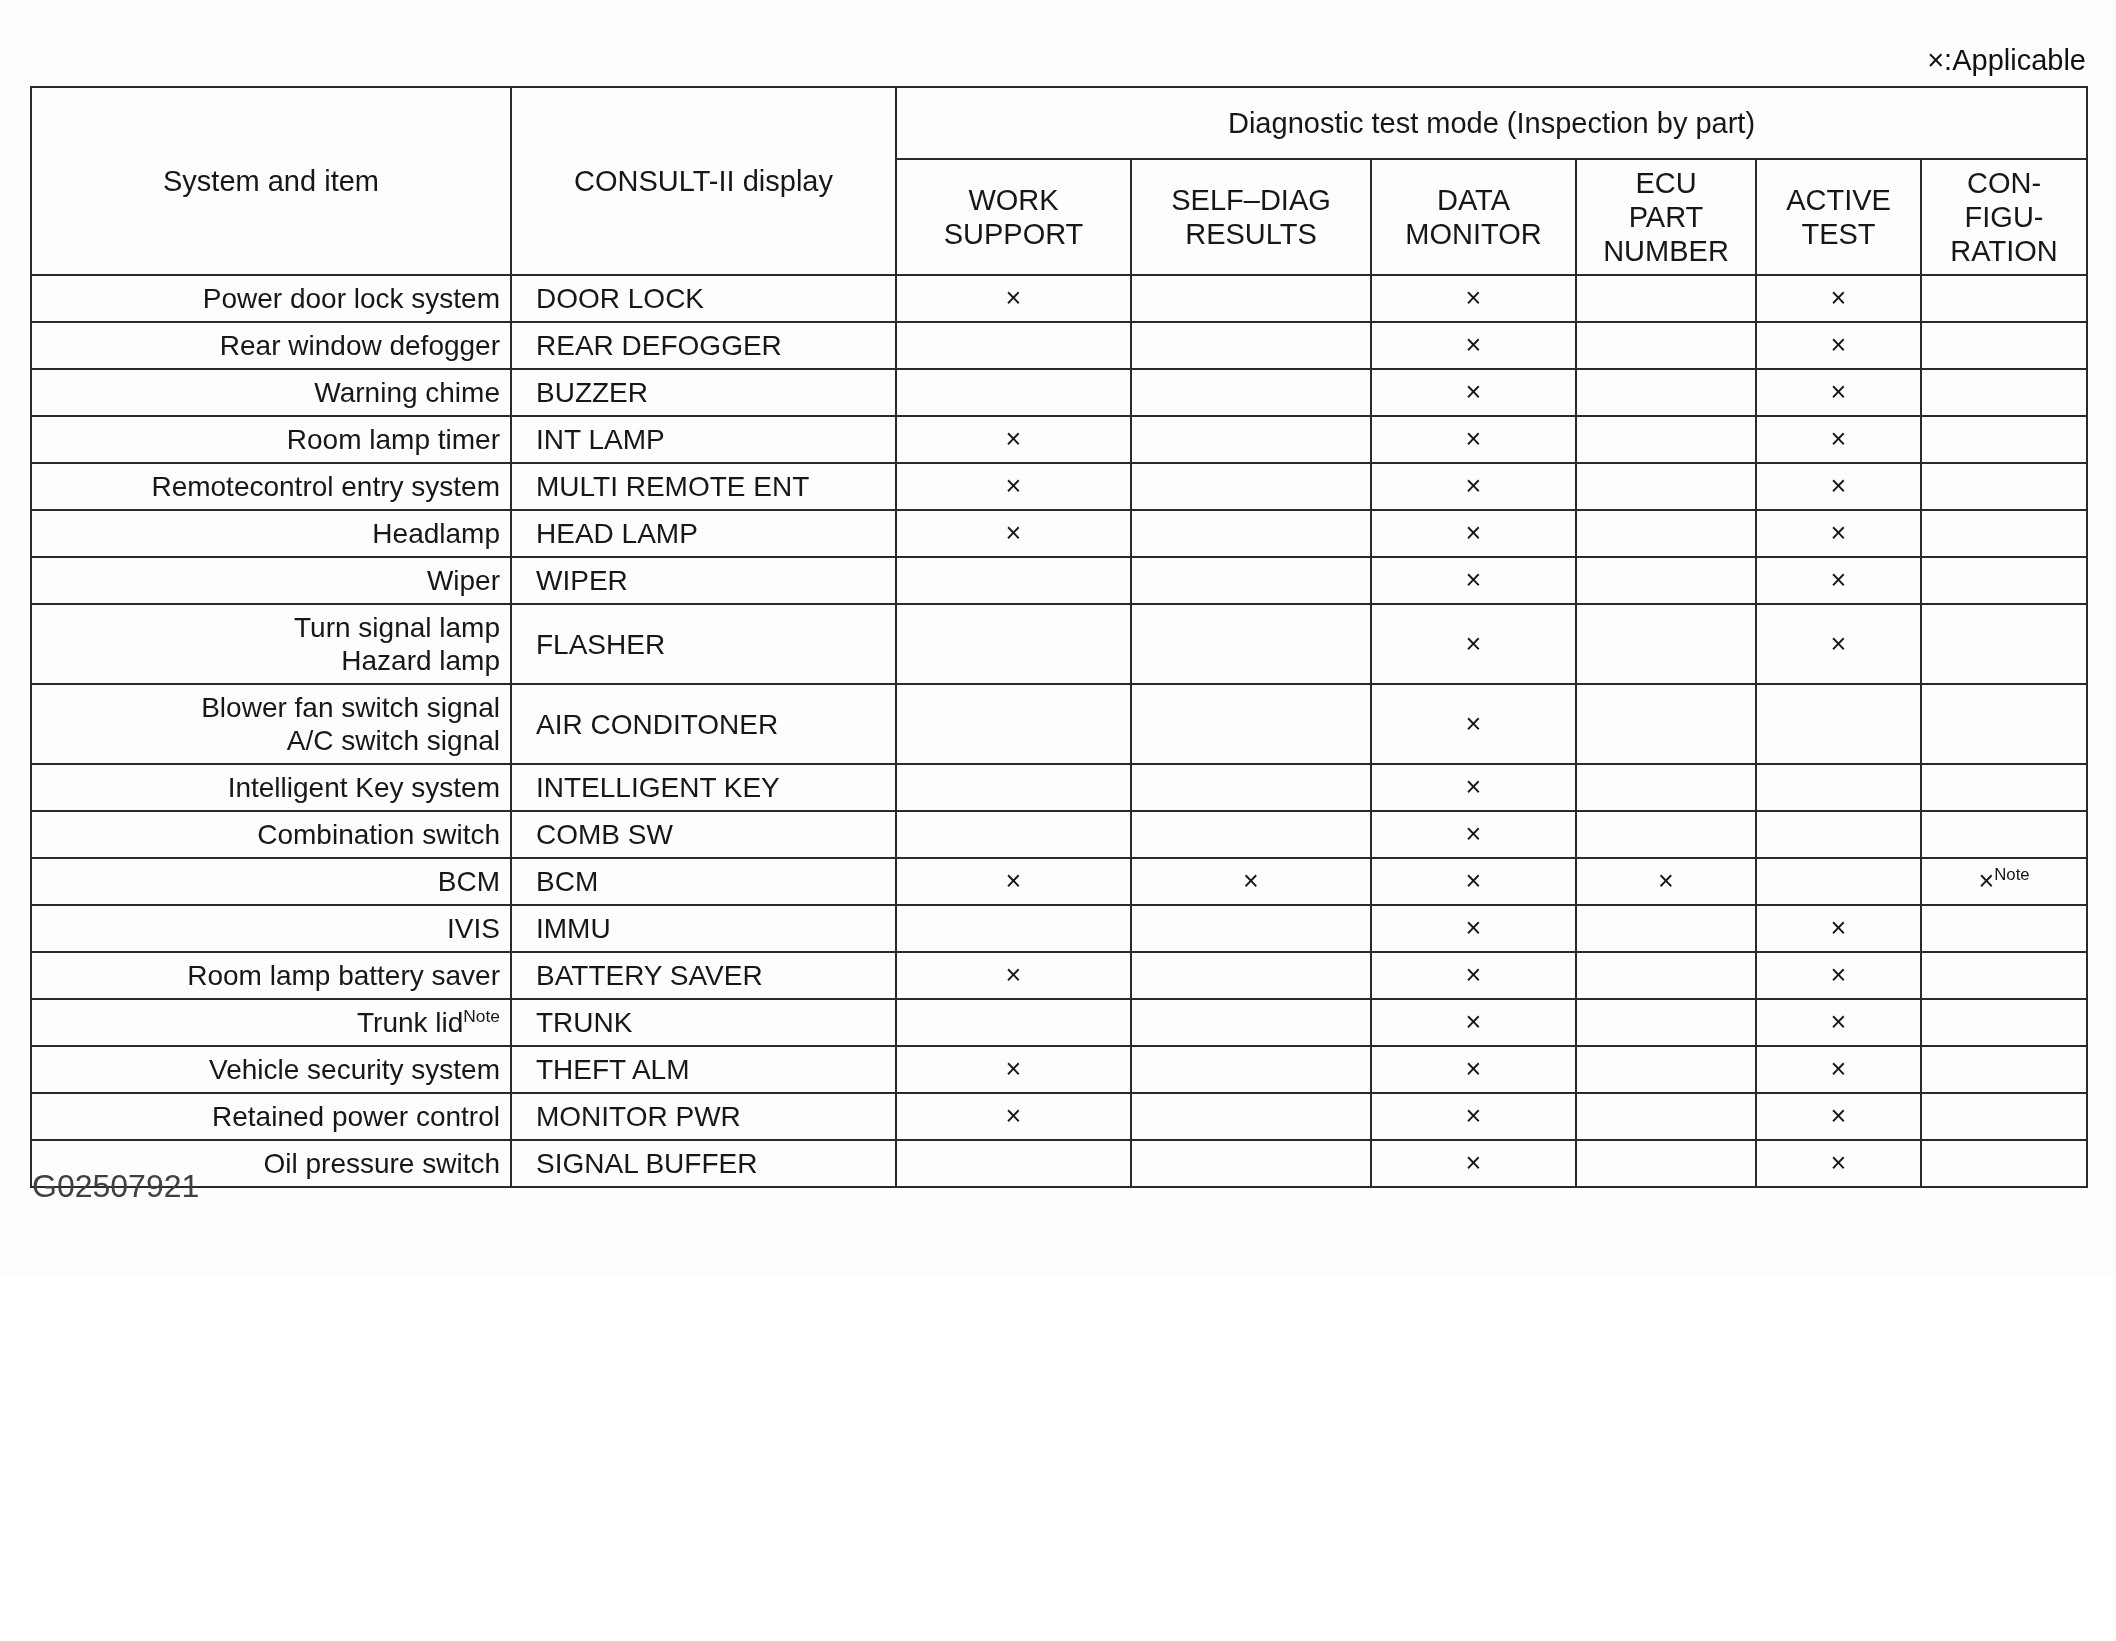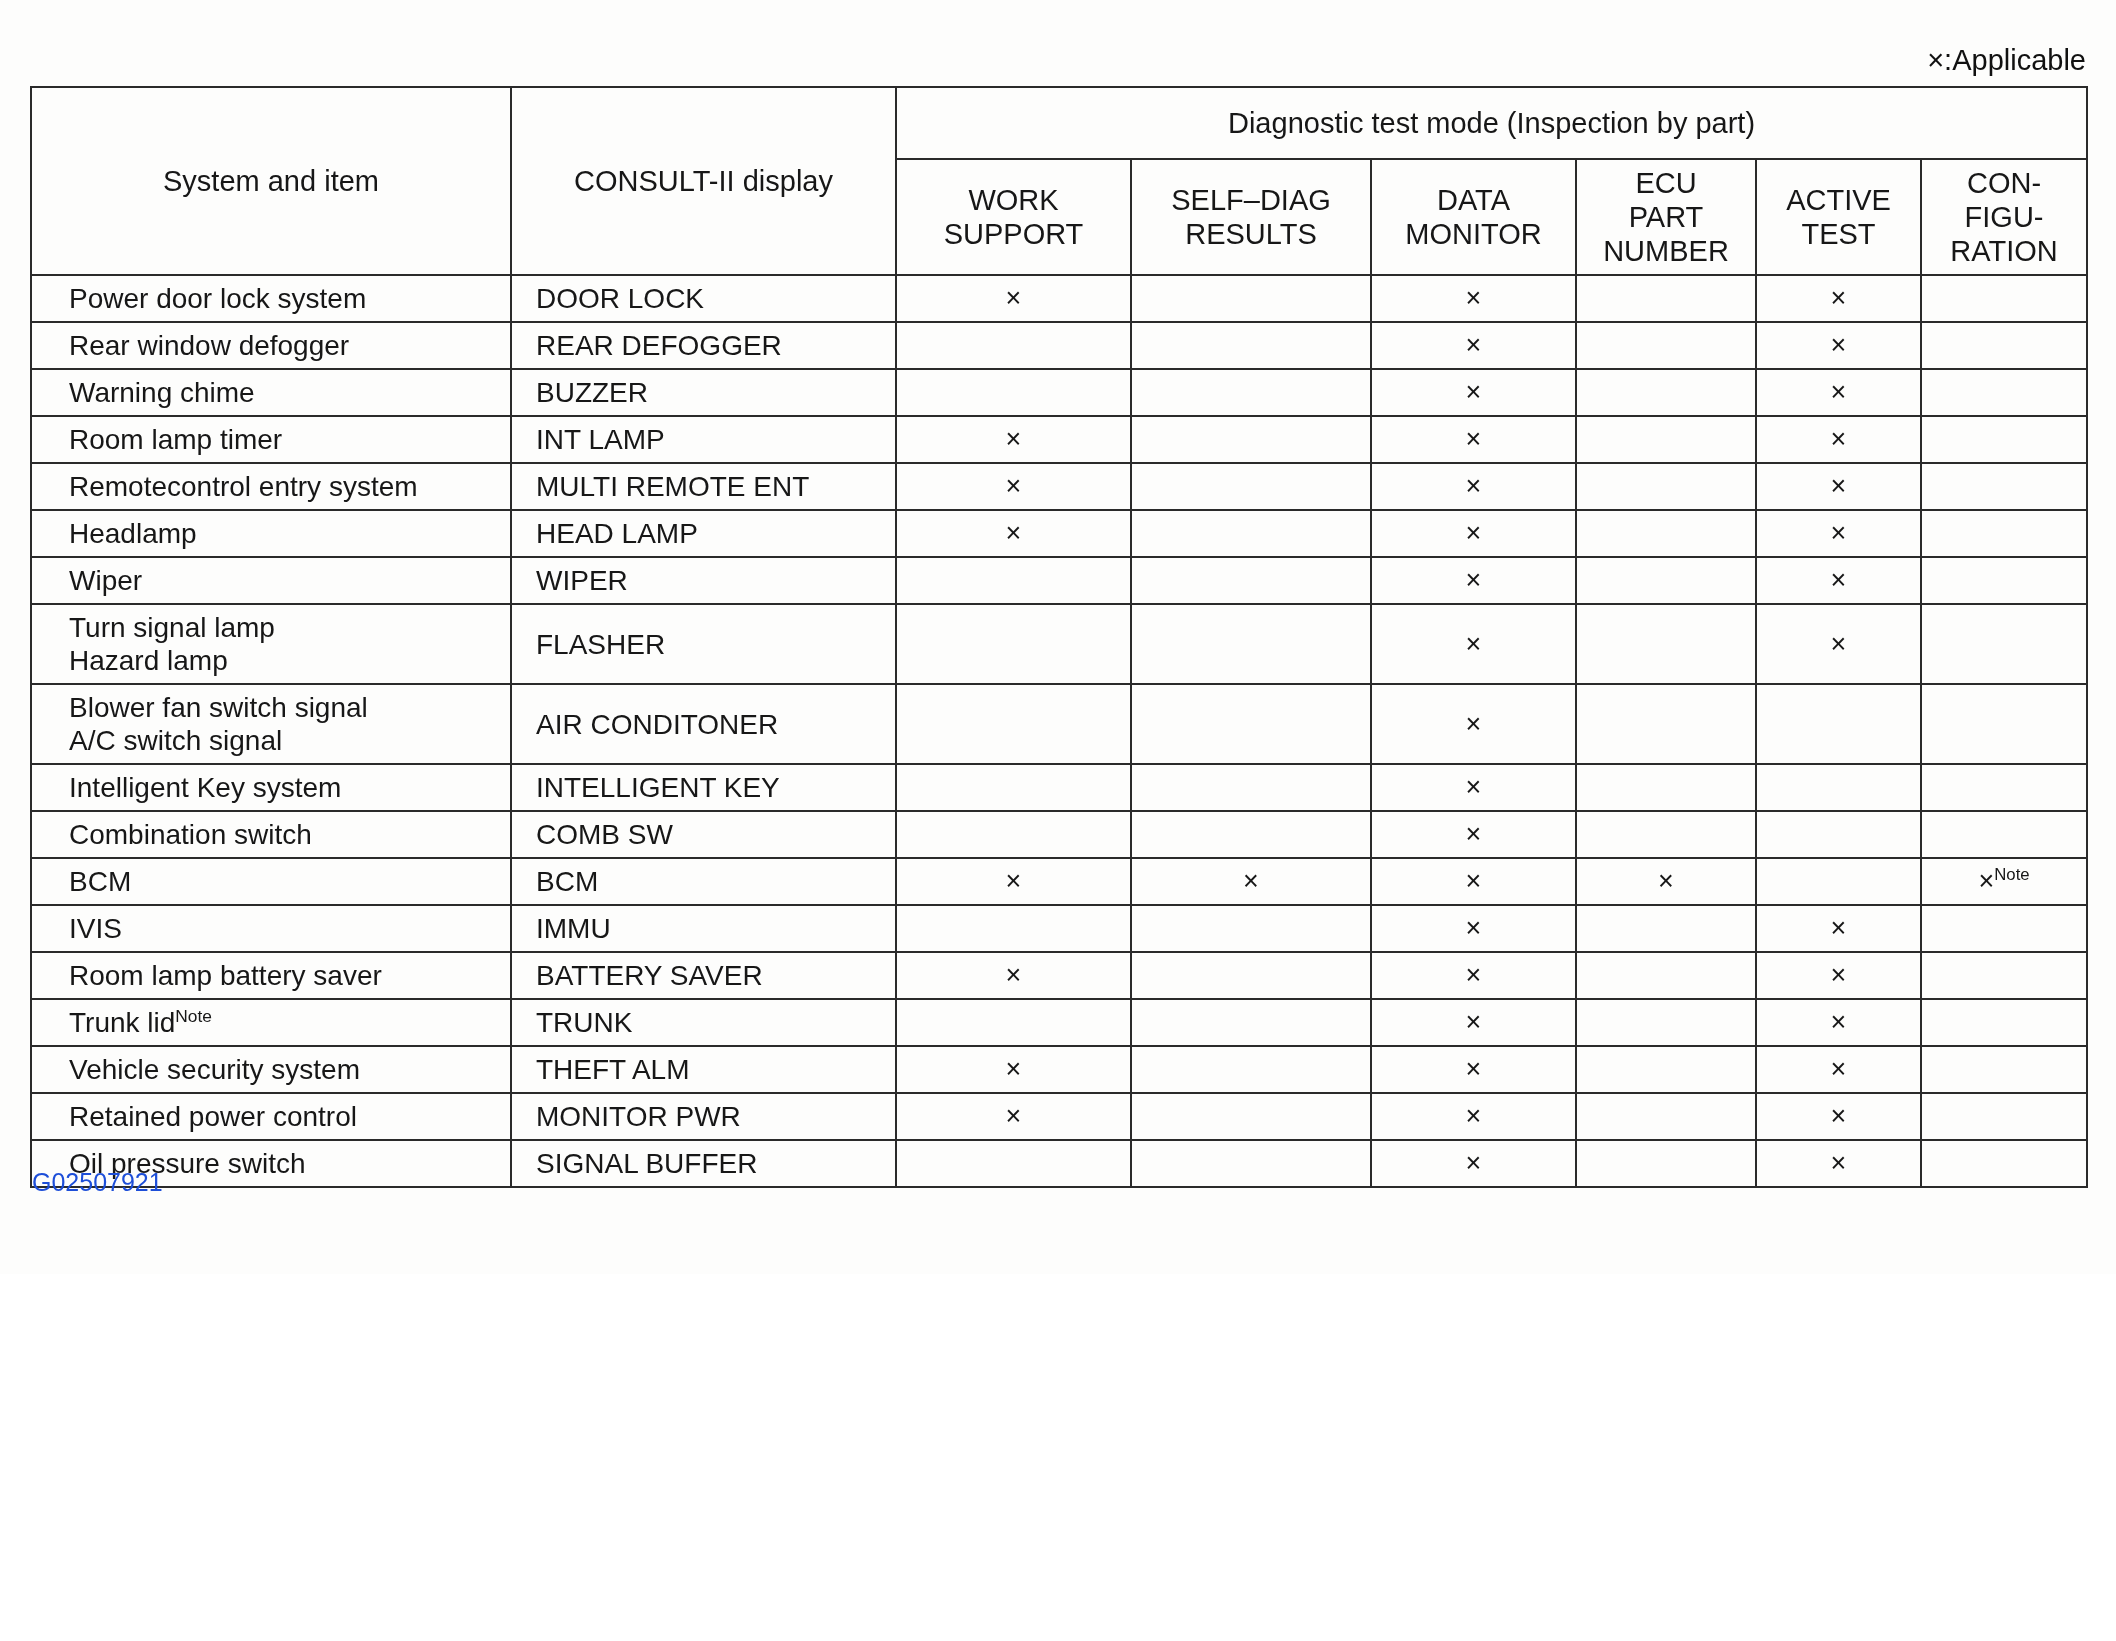--- a/index.html
+++ b/index.html
@@ -44,29 +44,29 @@
   }
   .doc-table th.group { height: 48px; padding: 18px; }
   .doc-table th.span-head { font-size: 29px; }
   .doc-table tbody td {
     font-size: 28px;
     line-height: 33px;
     height: 46px;
     padding: 6px 10px;
     vertical-align: middle;
   }
-  .doc-table td.system { padding-left: 37px; text-align: left; }
+  .doc-table td.system { padding-left: 26px; text-align: right; }
   .doc-table td.display { padding-left: 24px; text-align: left; }
   .doc-table td.mark { text-align: center; font-size: 27px; }
   sup { font-size: 0.62em; line-height: 0; vertical-align: super; }
   .footer-code {
     position: absolute;
     left: 32px; top: 1168px;
-    font-size: 25px;
-    color: #1d4ed8;
+    font-size: 32px;
+    color: #404040;
   }
 </style>
 </head>
 <body>
 
 <div class="page">
 
   <div class="legend">×:Applicable</div>
 
   <table class="doc-table">

